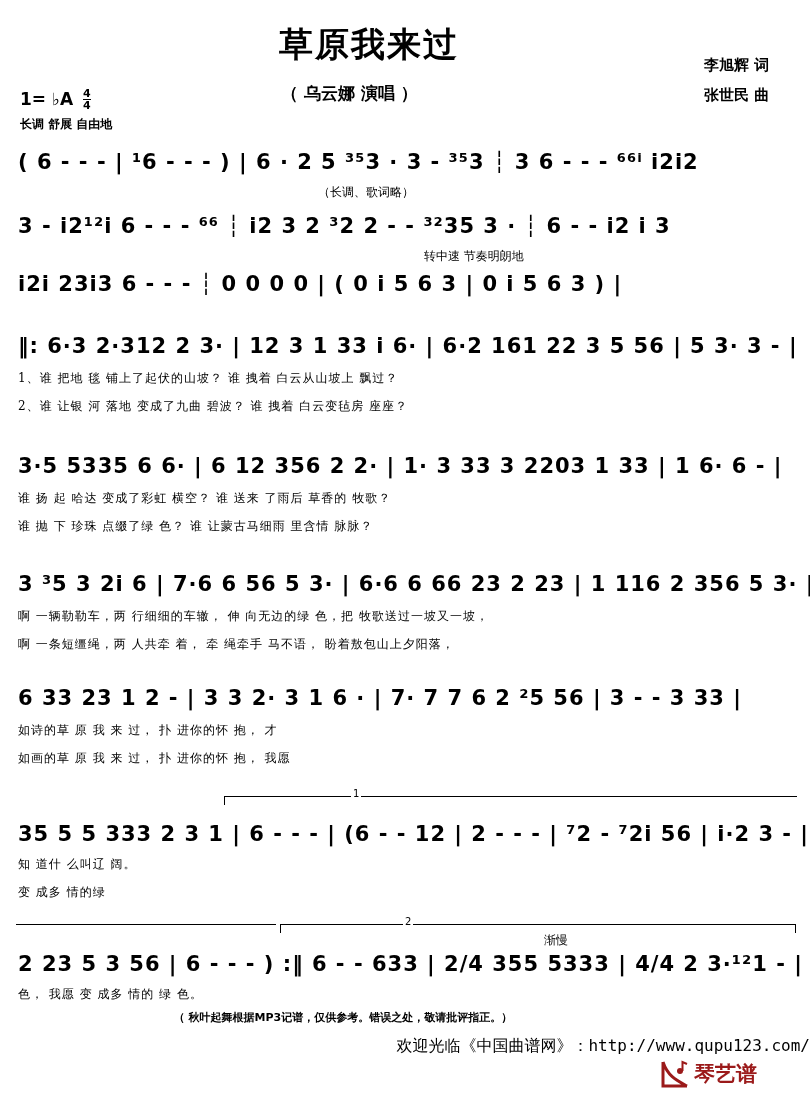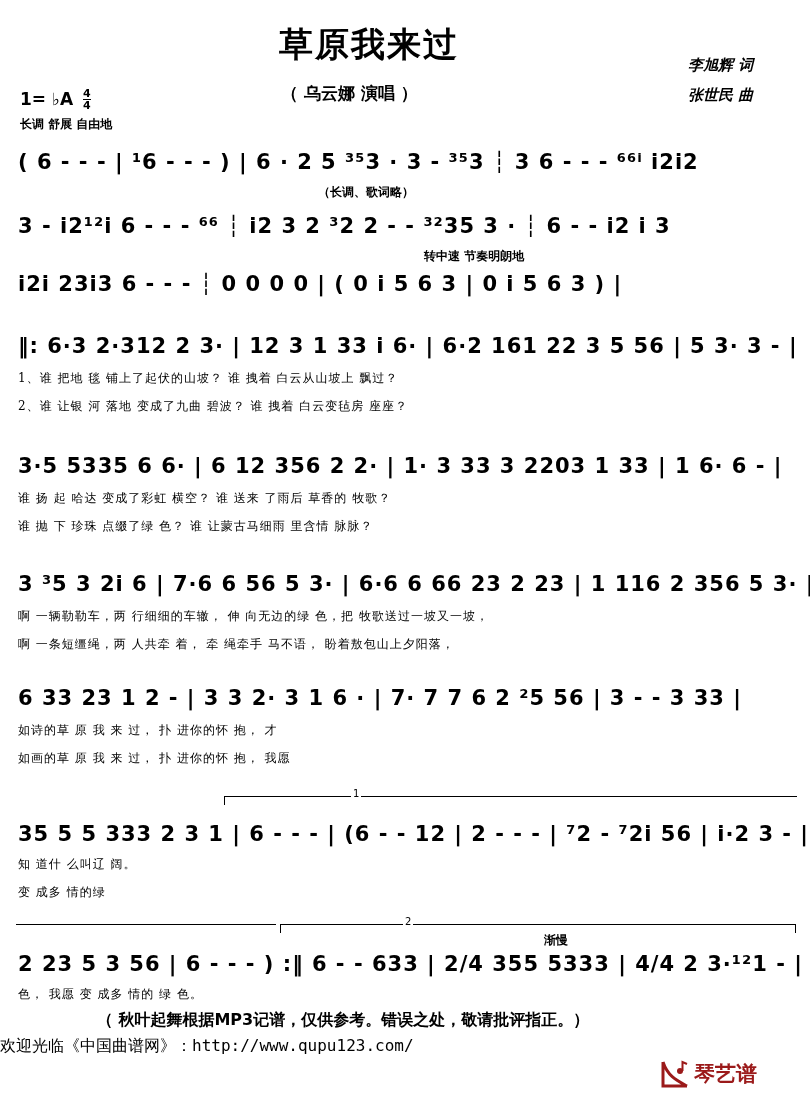--- a/index.html
+++ b/index.html
@@ -1,35 +1,35 @@
 <!DOCTYPE html>
 <html><head>
 <meta charset="utf-8">
 <style>
   html, body { margin:0; padding:0; background:#ffffff; }
   body { width:810px; height:1102px; position:relative; overflow:hidden;
          font-family:"DejaVu Sans", sans-serif; color:#000; }
   .abs { position:absolute; white-space:nowrap; }
   .title { left:0; width:738px; top:22px; text-align:center; font-size:34px; font-weight:bold; letter-spacing:2px; }
   .singer { left:0; width:699px; top:82px; text-align:center; font-size:17px; font-weight:bold; }
-  .credit { font-size:15px; font-weight:bold; left:688px;font-style:italic; }
+  .credit { font-size:15px; font-weight:bold; left:704px; }
   .key { left:20px; top:88px; font-size:17px; font-weight:bold; }
   .timesig { display:inline-block; vertical-align:middle; text-align:center; font-size:11px; line-height:11px; margin-left:4px; }
   .timesig span { display:block; }
   .timesig .num { border-bottom:1px solid #000; }
   .tempo { left:20px; top:116px; font-size:12px; font-weight:bold; }
   .notes { font-family:"DejaVu Sans", sans-serif; font-weight:bold; font-size:21px; left:18px; letter-spacing:1px; }
   .lyric { font-family:"DejaVu Serif", serif; font-size:12px; left:18px; letter-spacing:1px; }
-  .annot { font-size:12px; font-weight:bold; }
+  .annot { font-size:12px; font-weight:normal; }
   .volta { border-top:1.5px solid #000; height:8px; }
   .volta-l { border-left:1.5px solid #000; }
   .volta-r { border-right:1.5px solid #000; }
   .volta-num { position:absolute; top:-9px; font-size:10px; background:#fff; padding:0 2px; }
-  .footer-note { left:0; width:686px; top:1010px; text-align:center; font-size:16px; font-weight:bold; }
-  .footer-site { left:0; width:810px; top:1036px; text-align:left; font-size:16px; font-family:"DejaVu Sans Mono", monospace; }
+  .footer-note { left:0; width:686px; top:1010px; text-align:center; font-size:11px; font-weight:bold; }
+  .footer-site { left:0; width:810px; top:1036px; text-align:right; font-size:16px; font-family:"DejaVu Sans Mono", monospace; }
   .logo { left:660px; top:1058px; height:32px; display:flex; align-items:center; color:#9b1a1a; font-weight:bold; font-size:21px; }
   .logo-mark { width:30px; height:30px; margin-right:4px; }
 </style>
 </head>
 <body>
 
 <div class="abs title">草原我来过</div>
 <div class="abs singer">（ 乌云娜 演唱 ）</div>
 <div class="abs credit" style="top:56px;">李旭辉 词</div>
 <div class="abs credit" style="top:86px;">张世民 曲</div>

